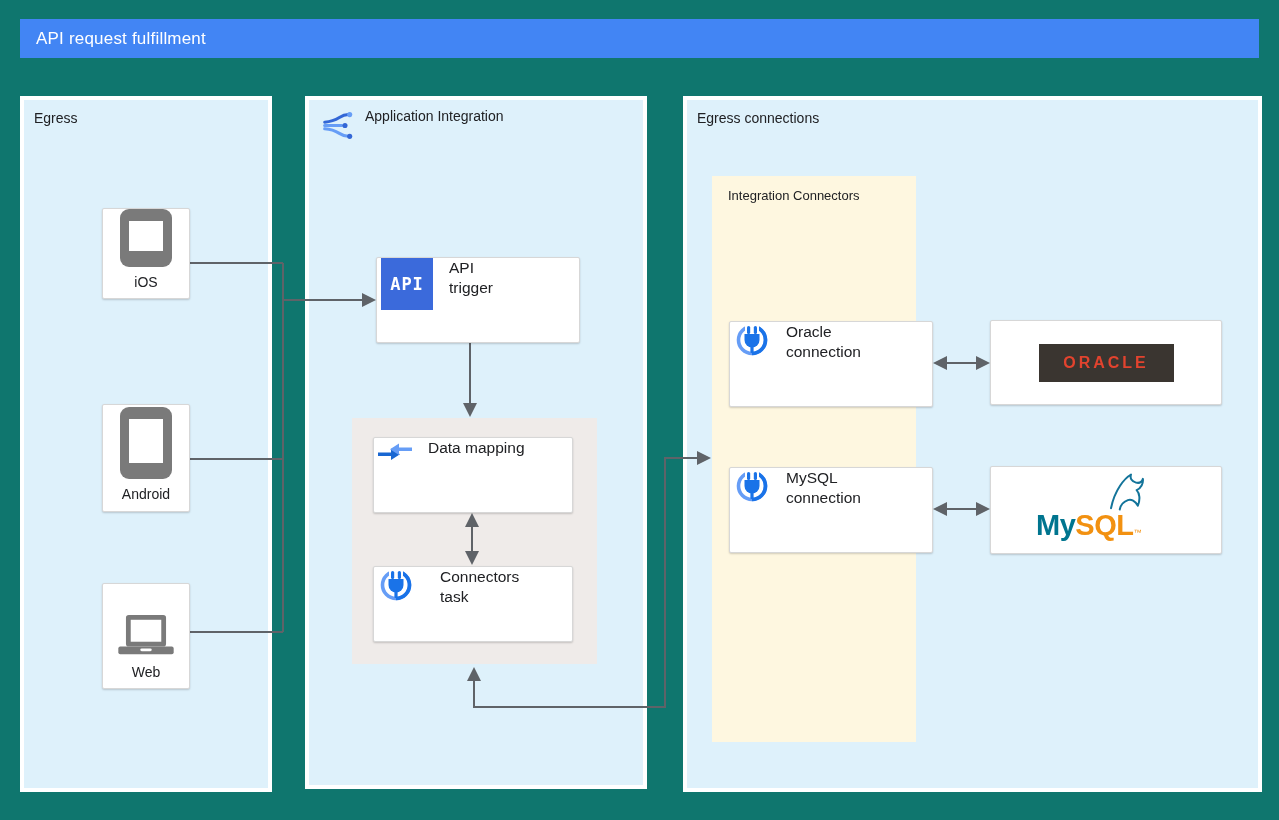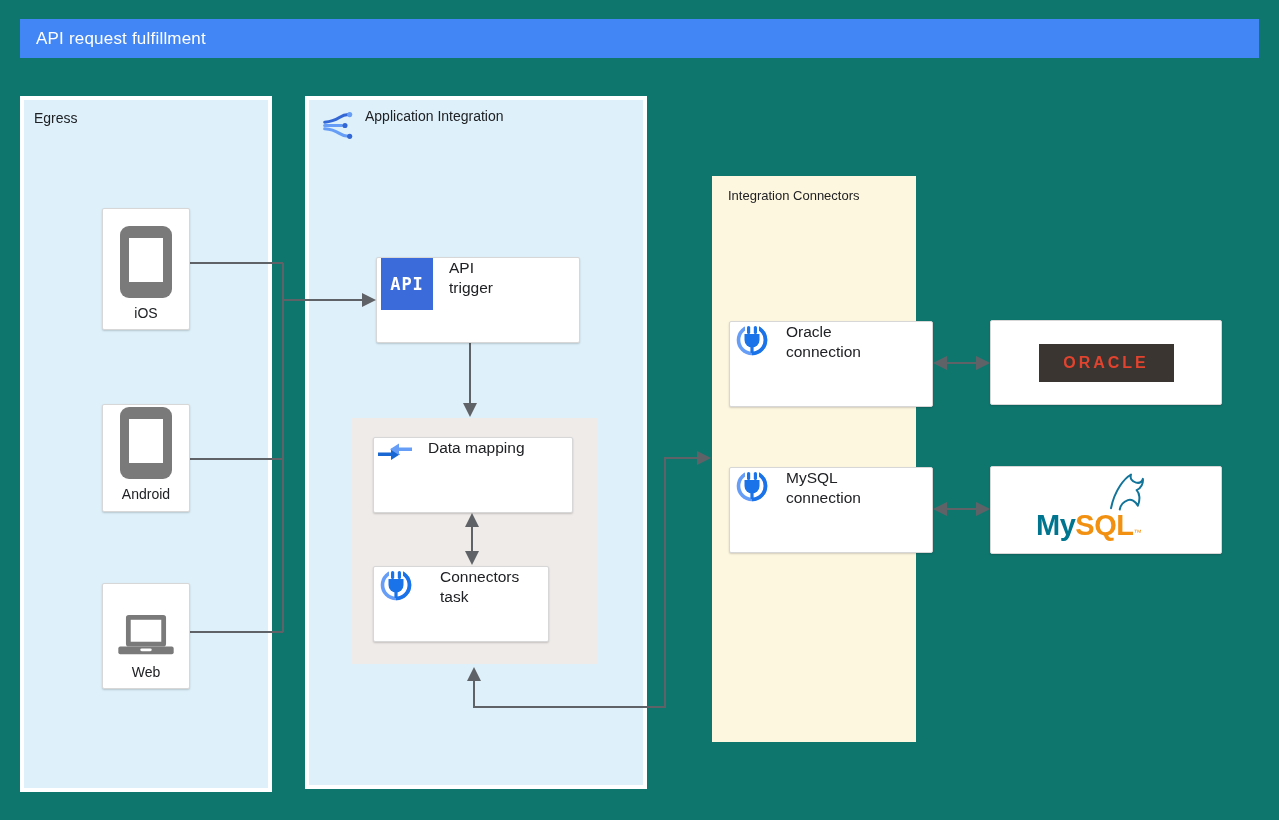--- a/index.html
+++ b/index.html
@@ -77,20 +77,23 @@
           <path d="M6,18.5 L24,18.5" stroke="#669df6" stroke-width="3.2" fill="none" stroke-linecap="round"></path>
           <circle cx="27.5" cy="18.5" r="2.7" fill="#3367d6"></circle>
           <path d="M31,30 C21,30 22,23 6,22" stroke="#669df6" stroke-width="3.2" fill="none" stroke-linecap="round"></path>
           <circle cx="32.5" cy="30" r="2.7" fill="#3367d6"></circle>
         </svg>
       </span>
       <span class="panel-title">Application Integration</span>
     </div>
   </section>
 
+  <section class="panel panel-egress">
+    <div class="panel-title">Egress connections</div>
+  </section>
 
   <div class="subpanel-gray"></div>
 
   <div class="subpanel-yellow">
     <div class="panel-title">Integration Connectors</div>
   </div>
 
   <svg class="overlay" width="1279" height="820" viewBox="0 0 1279 820">
     <g stroke="#5f6368" stroke-width="2" fill="none">
       <path d="M190,263 H283"></path>
@@ -111,21 +114,21 @@
       <polygon points="472,565 465,551 479,551"></polygon>
       <polygon points="474,667 467,681 481,681"></polygon>
       <polygon points="711,458 697,451 697,465"></polygon>
       <polygon points="933,363 947,356 947,370"></polygon>
       <polygon points="990,363 976,356 976,370"></polygon>
       <polygon points="933,509 947,502 947,516"></polygon>
       <polygon points="990,509 976,502 976,516"></polygon>
     </g>
   </svg>
 
-  <div class="card client-card" style="left:102px;top:208px;width:88px;height:122px;">
+  <div class="card client-card" style="left:102px;top:208px;width:88px;height:91px;">
     <div class="phone">
         <div class="screen"></div>
       </div>
     <div class="client-label">iOS</div>
   </div>
 
   <div class="card client-card" style="left:102px;top:404px;width:88px;height:108px;justify-content:center;">
     <div class="phone">
         <div class="screen"></div>
       </div>
@@ -153,21 +156,21 @@
   <div class="card node-card" style="left:373px;top:437px;width:200px;height:76px;">
     <span>
       <svg width="34" height="26" viewBox="0 0 34 26">
         <path d="M0,14.5 h13 v-4 l9,5.8 -9,5.8 v-4 h-13 z" fill="#1967d2"></path>
         <path d="M34,9.5 h-13 v-4 l-9,5.8 9,5.8 v-4 h13 z" fill="#669df6"></path>
       </svg>
     </span>
     <div class="node-label">Data mapping</div>
   </div>
 
-  <div class="card node-card" style="left:373px;top:566px;width:176px;height:76px;gap:26px;">
+  <div class="card node-card" style="left:373px;top:566px;width:200px;height:76px;gap:26px;">
     <span>
       <svg width="36" height="36" viewBox="0 0 36 36">
         <circle cx="18" cy="18" r="13.5" stroke="#669df6" stroke-width="3.6" fill="none"></circle>
         <path d="M18,4.5 A13.5,13.5 0 0 1 18,31.5" stroke="#1a73e8" stroke-width="3.6" fill="none"></path>
         <rect x="11" y="0" width="14" height="9" fill="#ffffff"></rect>
         <g fill="#1a73e8">
           <rect x="13" y="4" width="3.2" height="8" rx="1.6"></rect>
           <rect x="19.8" y="4" width="3.2" height="8" rx="1.6"></rect>
           <path d="M10.5,12 h15 v6 a7.5,7.5 0 0 1 -15,0 z"></path>
           <rect x="16.4" y="23" width="3.2" height="8" rx="1.2"></rect>

